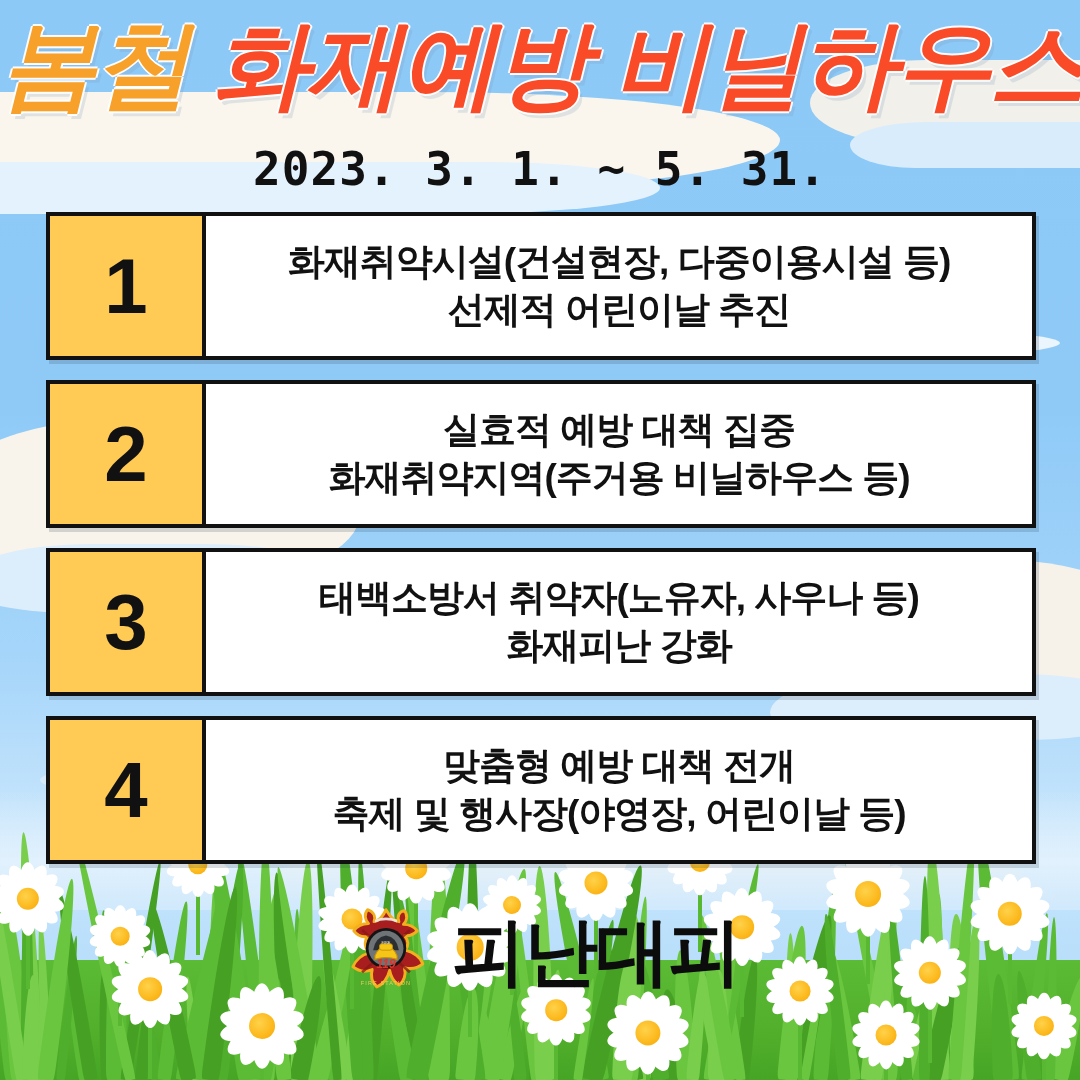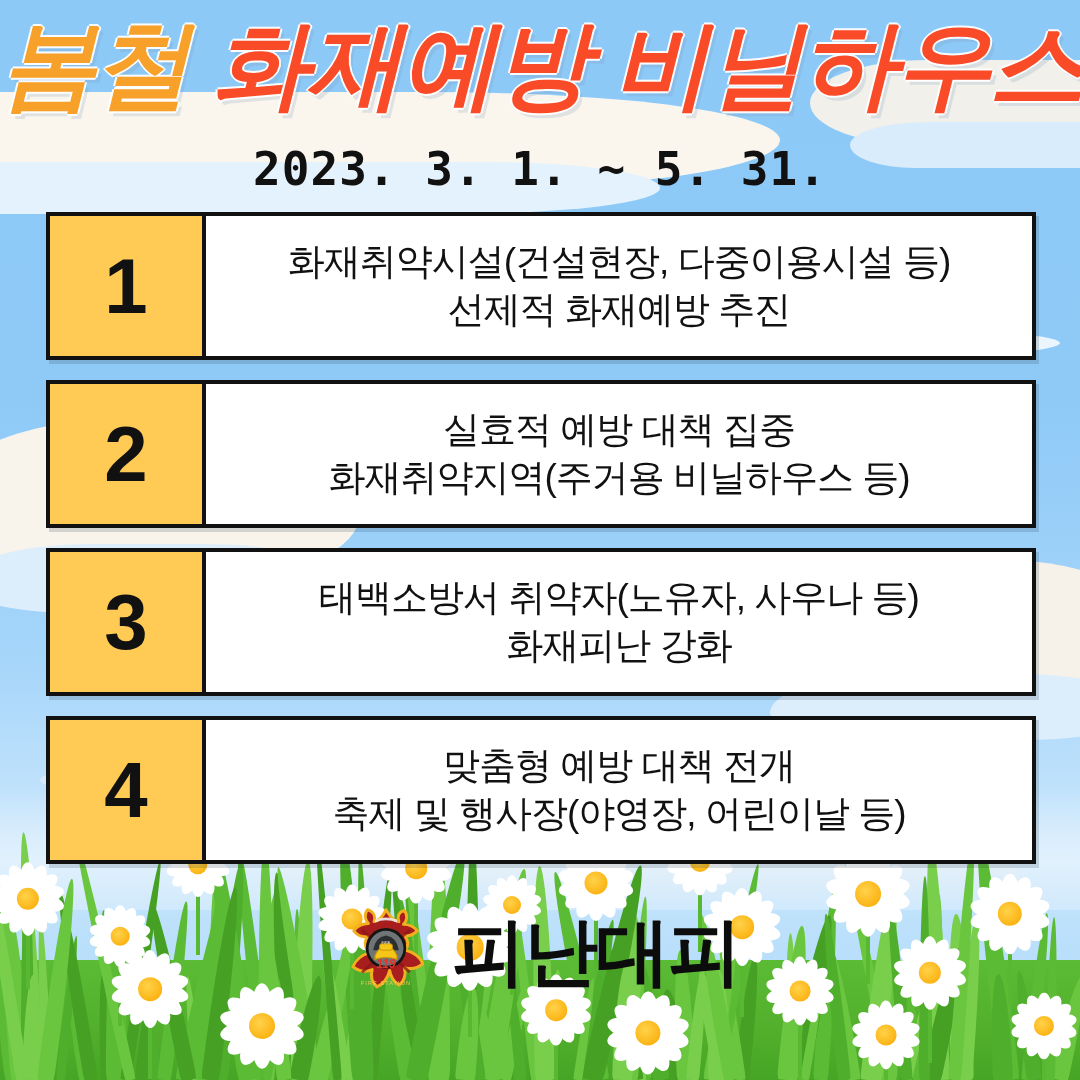--- a/index.html
+++ b/index.html
@@ -223,21 +223,21 @@
     flex: 1 1 auto;
     display:flex;
     flex-direction:column;
     align-items:center;
     justify-content:center;
     padding: 4px 18px;
     text-align:center;
   }
   .item-text .ln {
     font-size: 37px;
-    font-weight: 400;
+    font-weight: 700;
     color: #111111;
     line-height: 1.30;
     letter-spacing: -1px;
     white-space: nowrap;
   }
 
   
   .footer {
     position:absolute;
     left:0; right:0; bottom: 82px;
@@ -1045,21 +1045,21 @@
     <span class="hl-c">추진</span>
   </div>
 
   <div class="subtitle">2023. 3. 1. ~ 5. 31.</div>
 
   <div class="items" id="items">
       <div class="item-row">
         <div class="item-num">1</div>
         <div class="item-text">
           <div class="ln">화재취약시설(건설현장, 다중이용시설 등)</div>
-          <div class="ln">선제적 화재예방 추진</div>
+          <div class="ln">선제적 어린이날 추진</div>
         </div>
       </div>
       <div class="item-row">
         <div class="item-num">2</div>
         <div class="item-text">
           <div class="ln">실효적 예방 대책 집중</div>
           <div class="ln">화재취약지역(주거용 비닐하우스 등)</div>
         </div>
       </div>
       <div class="item-row">

